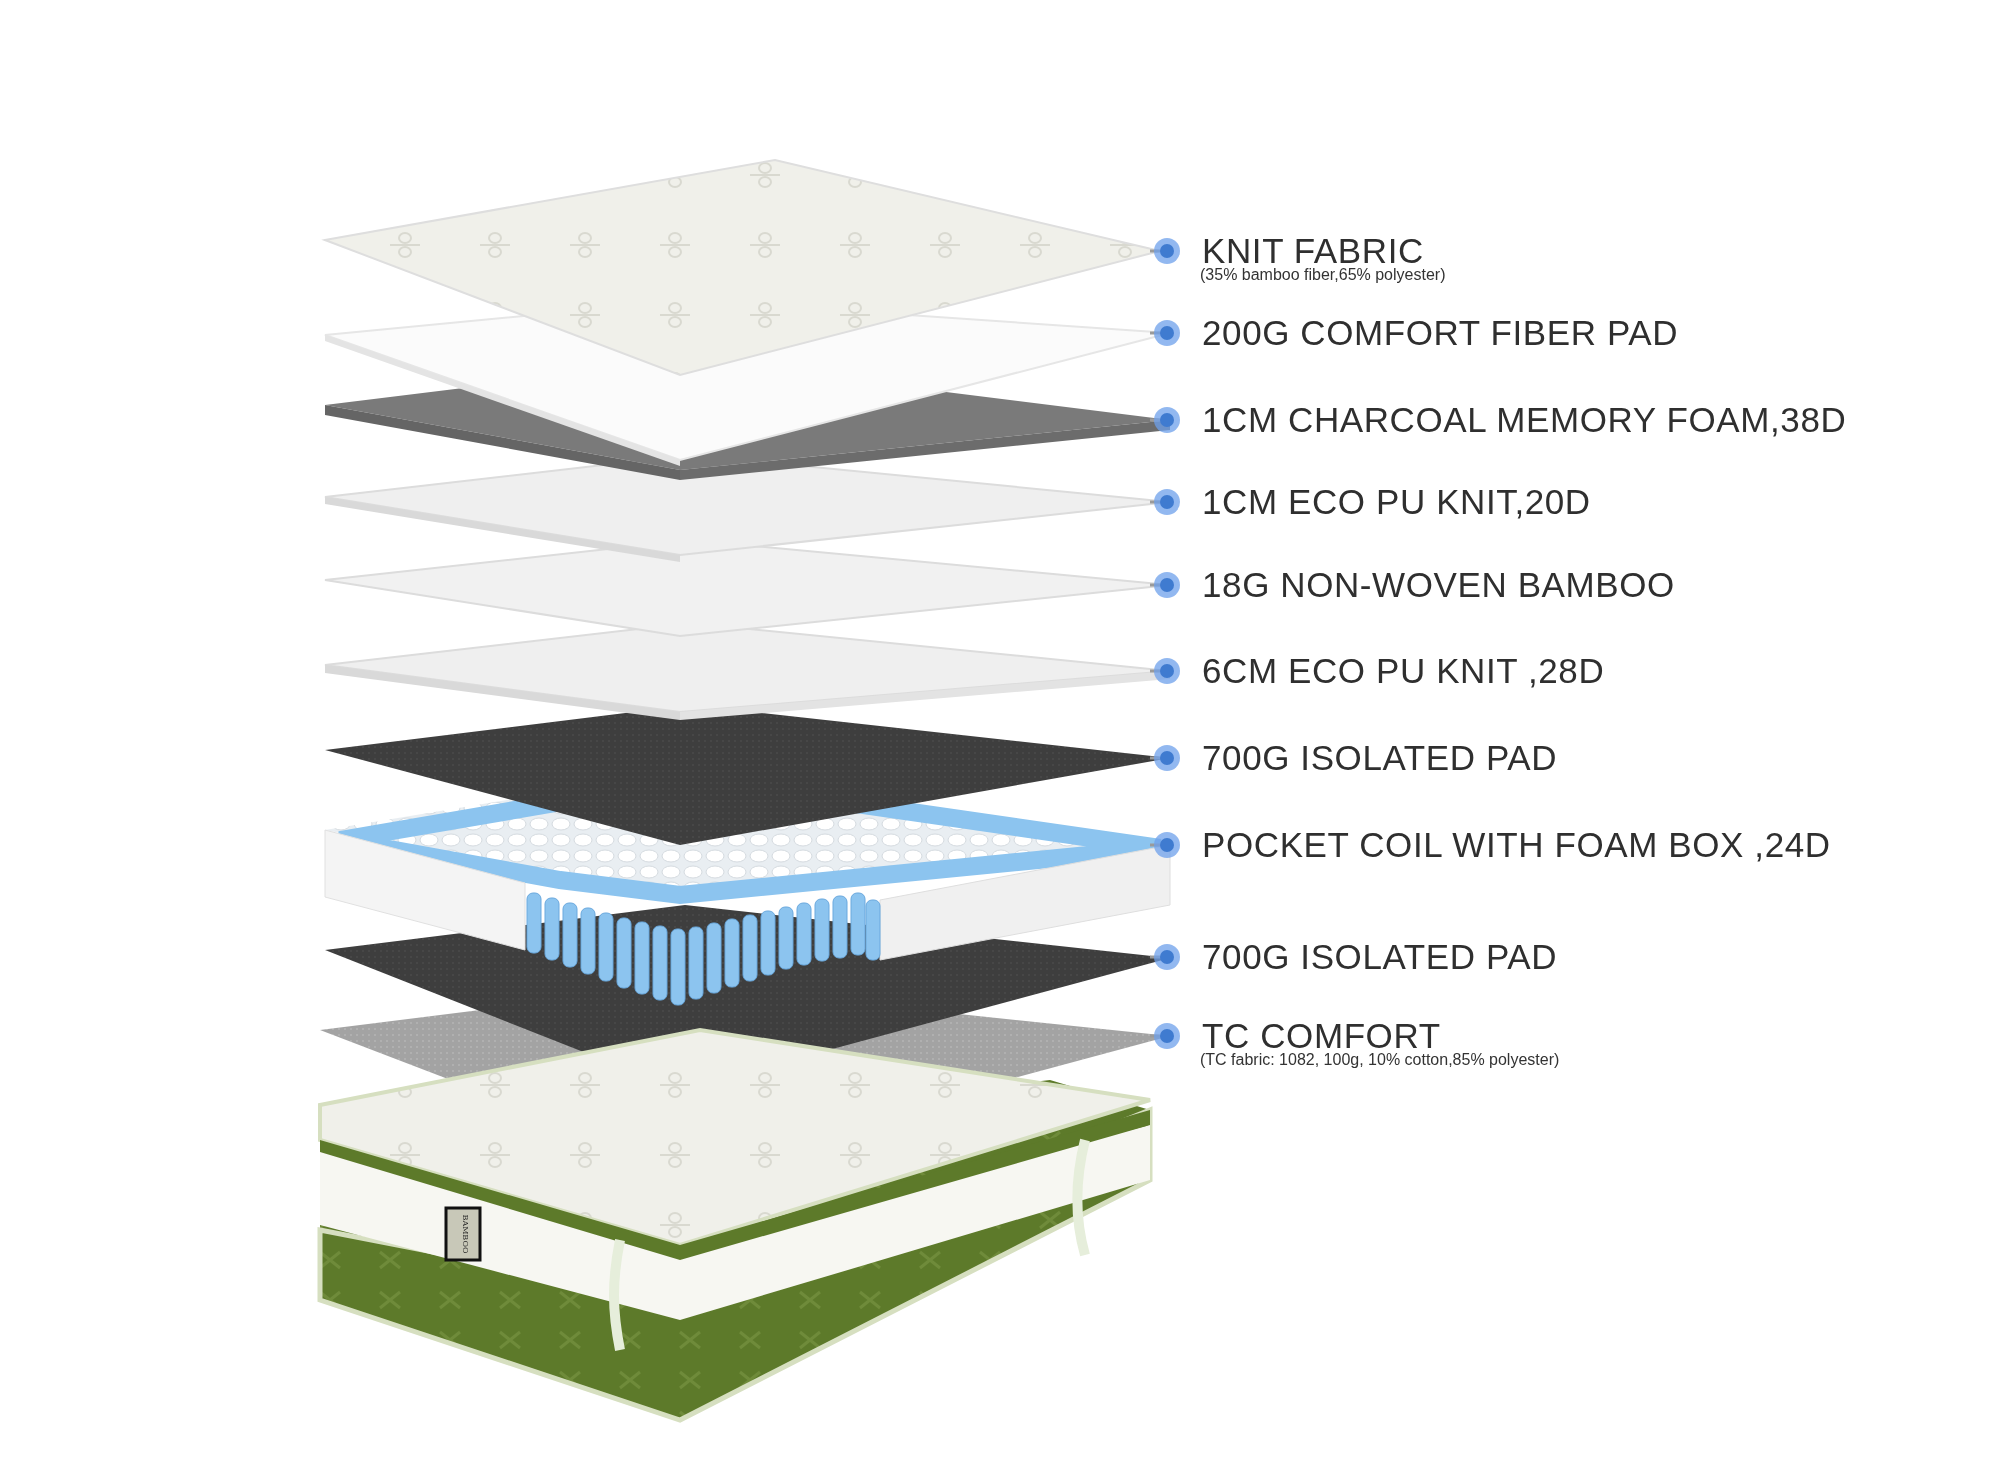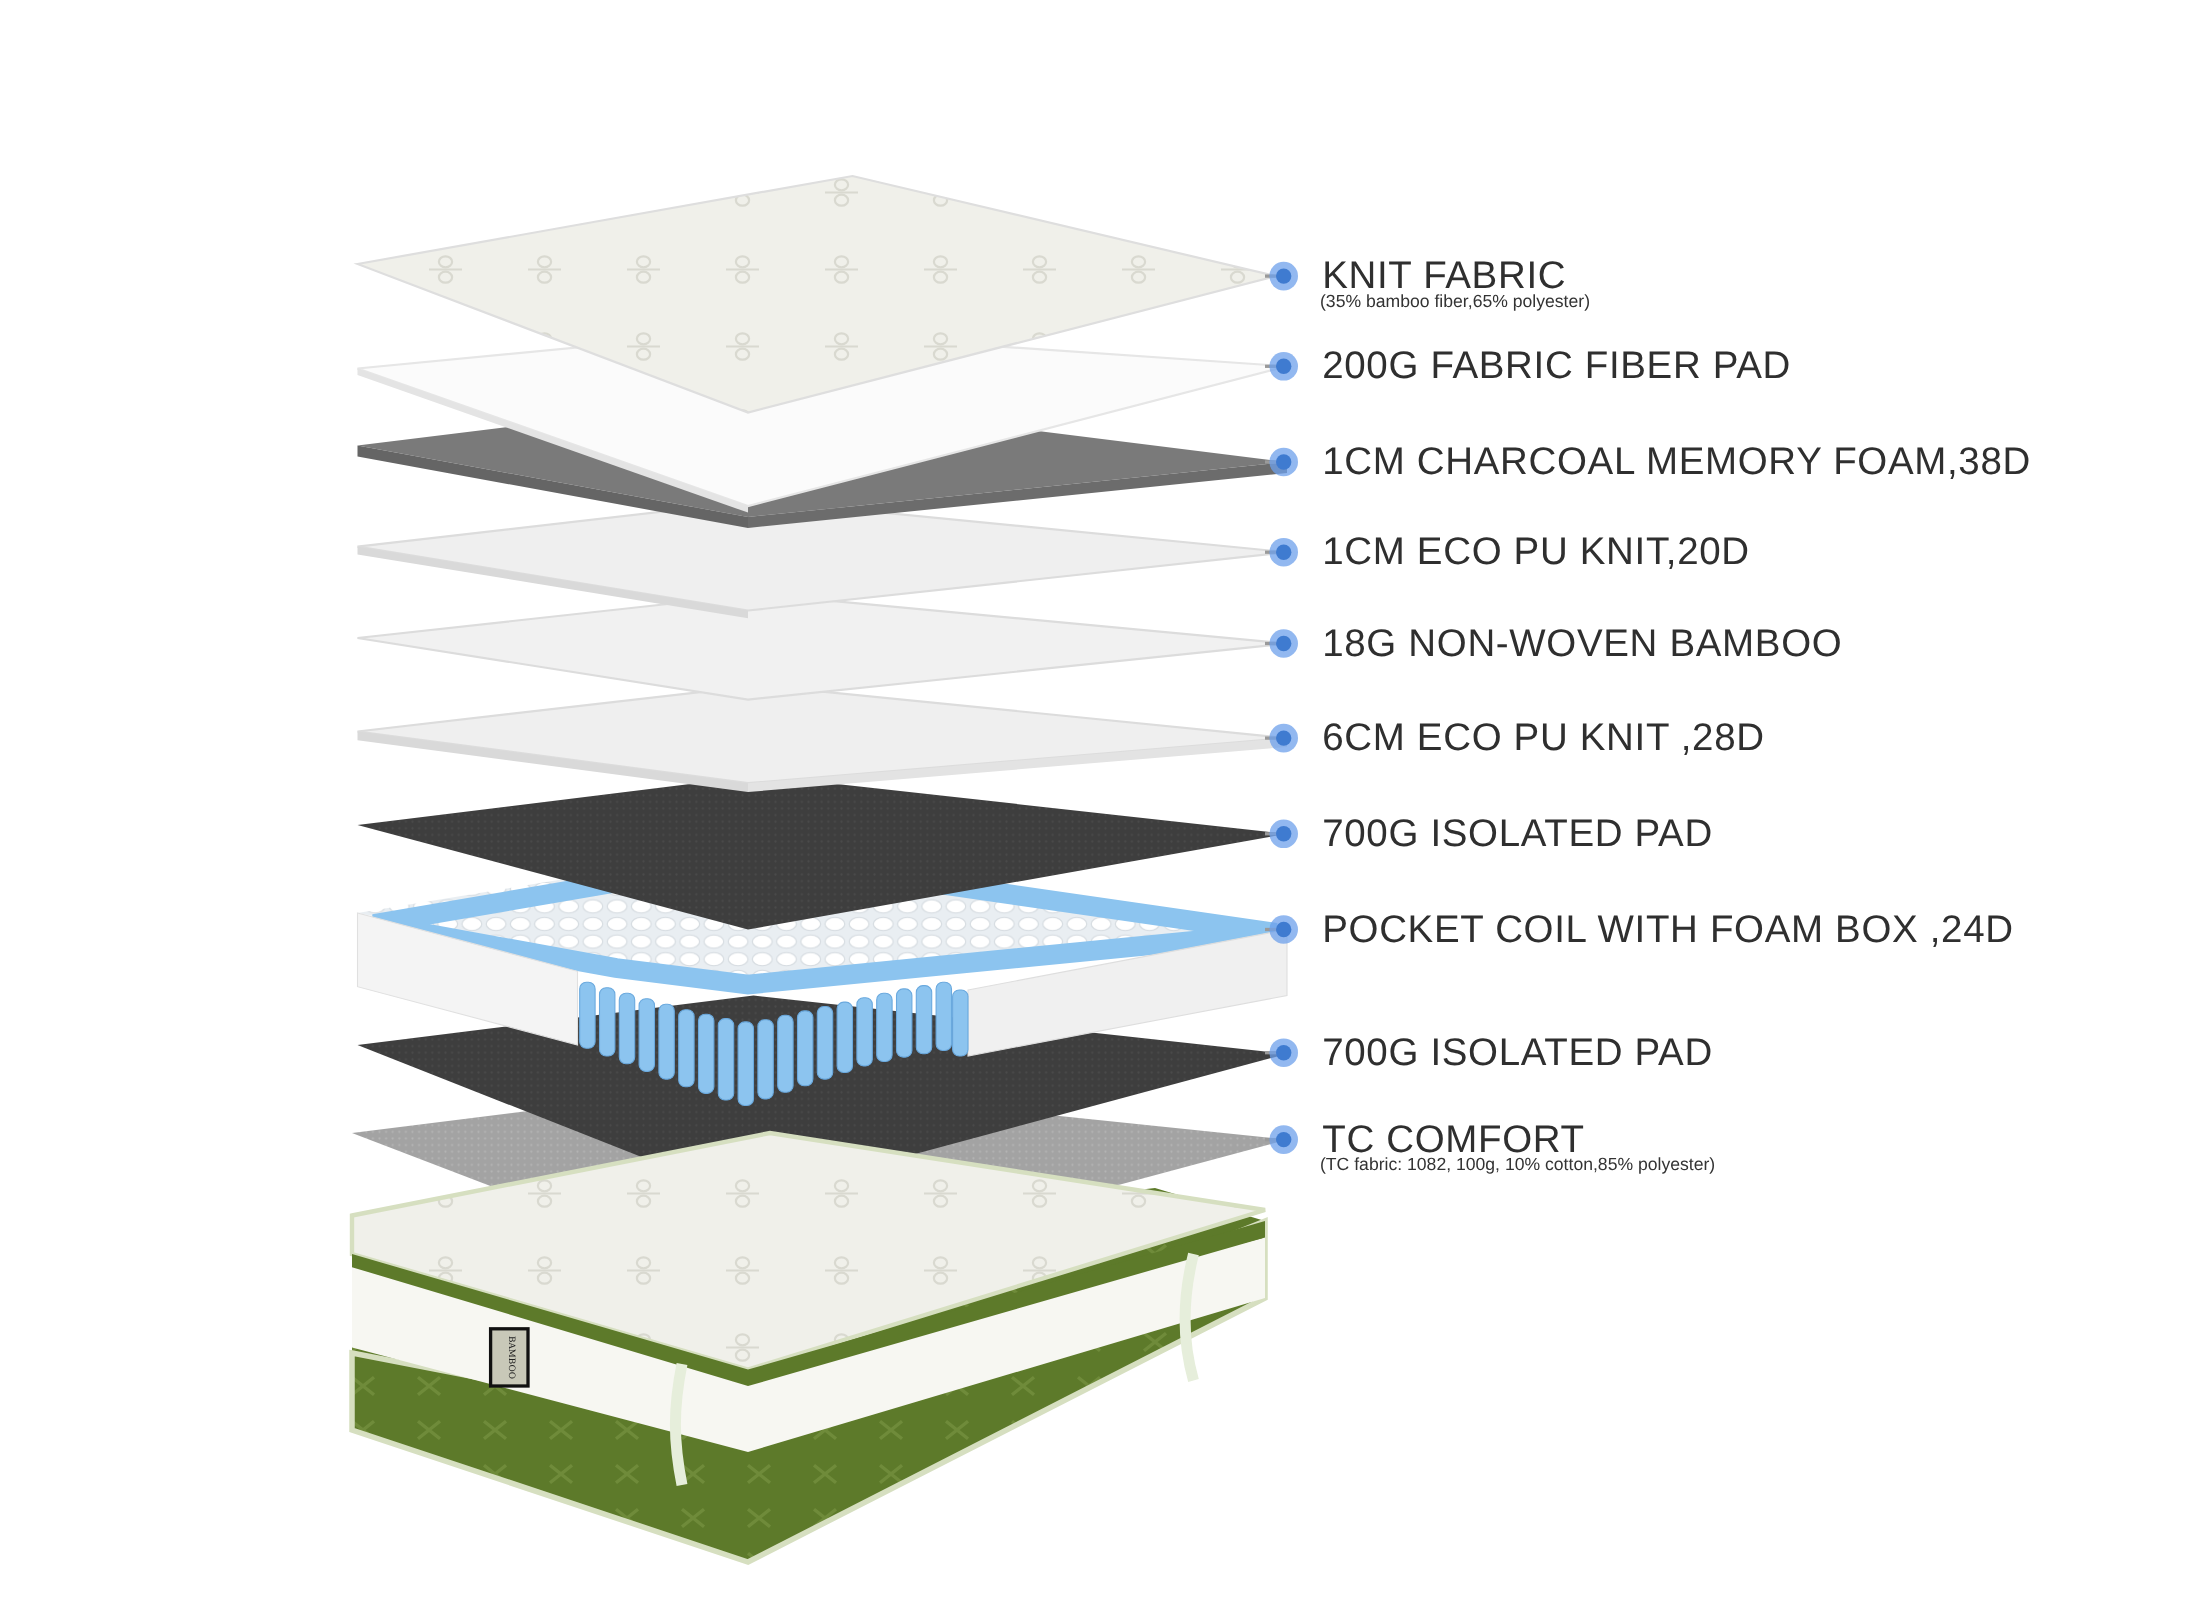--- a/index.html
+++ b/index.html
@@ -147,21 +147,21 @@
   </svg>
 
   
   <div class="label" style="top:251px">
     <span class="dot"></span>
     <span class="title">KNIT FABRIC</span>
     <span class="sub">(35% bamboo fiber,65% polyester)</span>
   </div>
   <div class="label" style="top:333px">
     <span class="dot"></span>
-    <span class="title">200G FABRIC FIBER PAD</span>
+    <span class="title">200G COMFORT FIBER PAD</span>
   </div>
   <div class="label" style="top:420px">
     <span class="dot"></span>
     <span class="title">1CM CHARCOAL MEMORY FOAM,38D</span>
   </div>
   <div class="label" style="top:502px">
     <span class="dot"></span>
     <span class="title">1CM ECO PU KNIT,20D</span>
   </div>
   <div class="label" style="top:585px">

